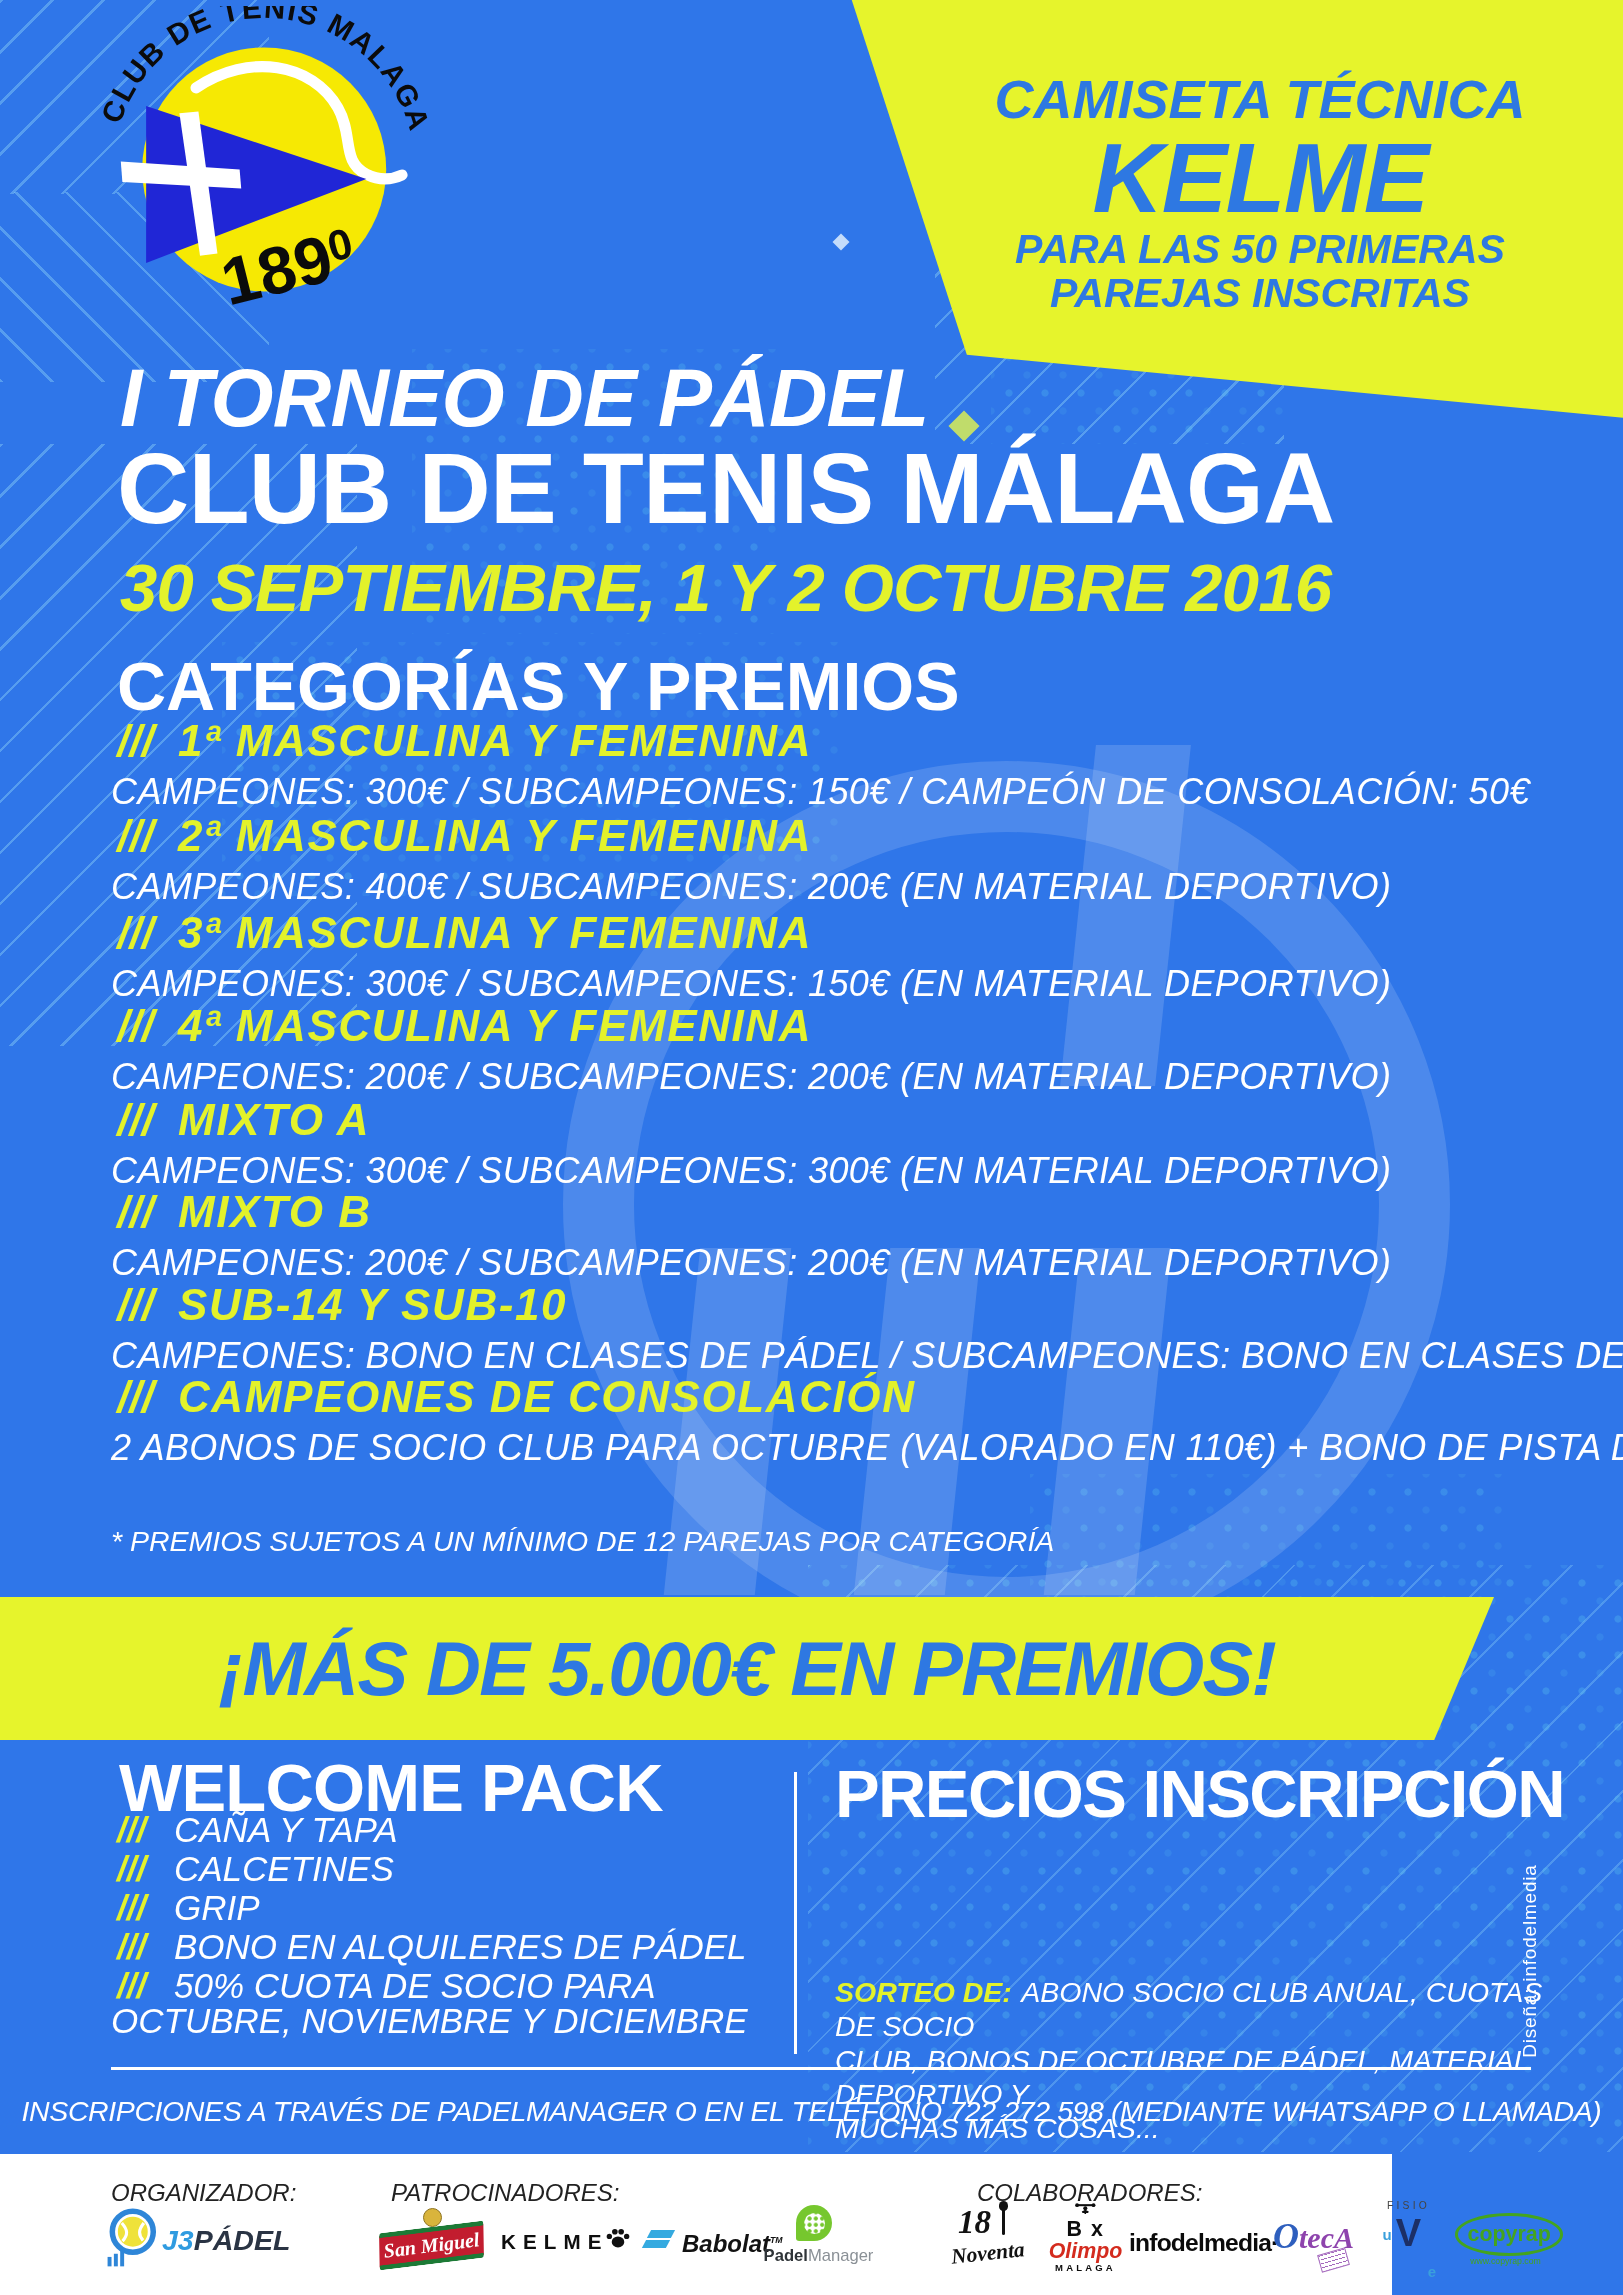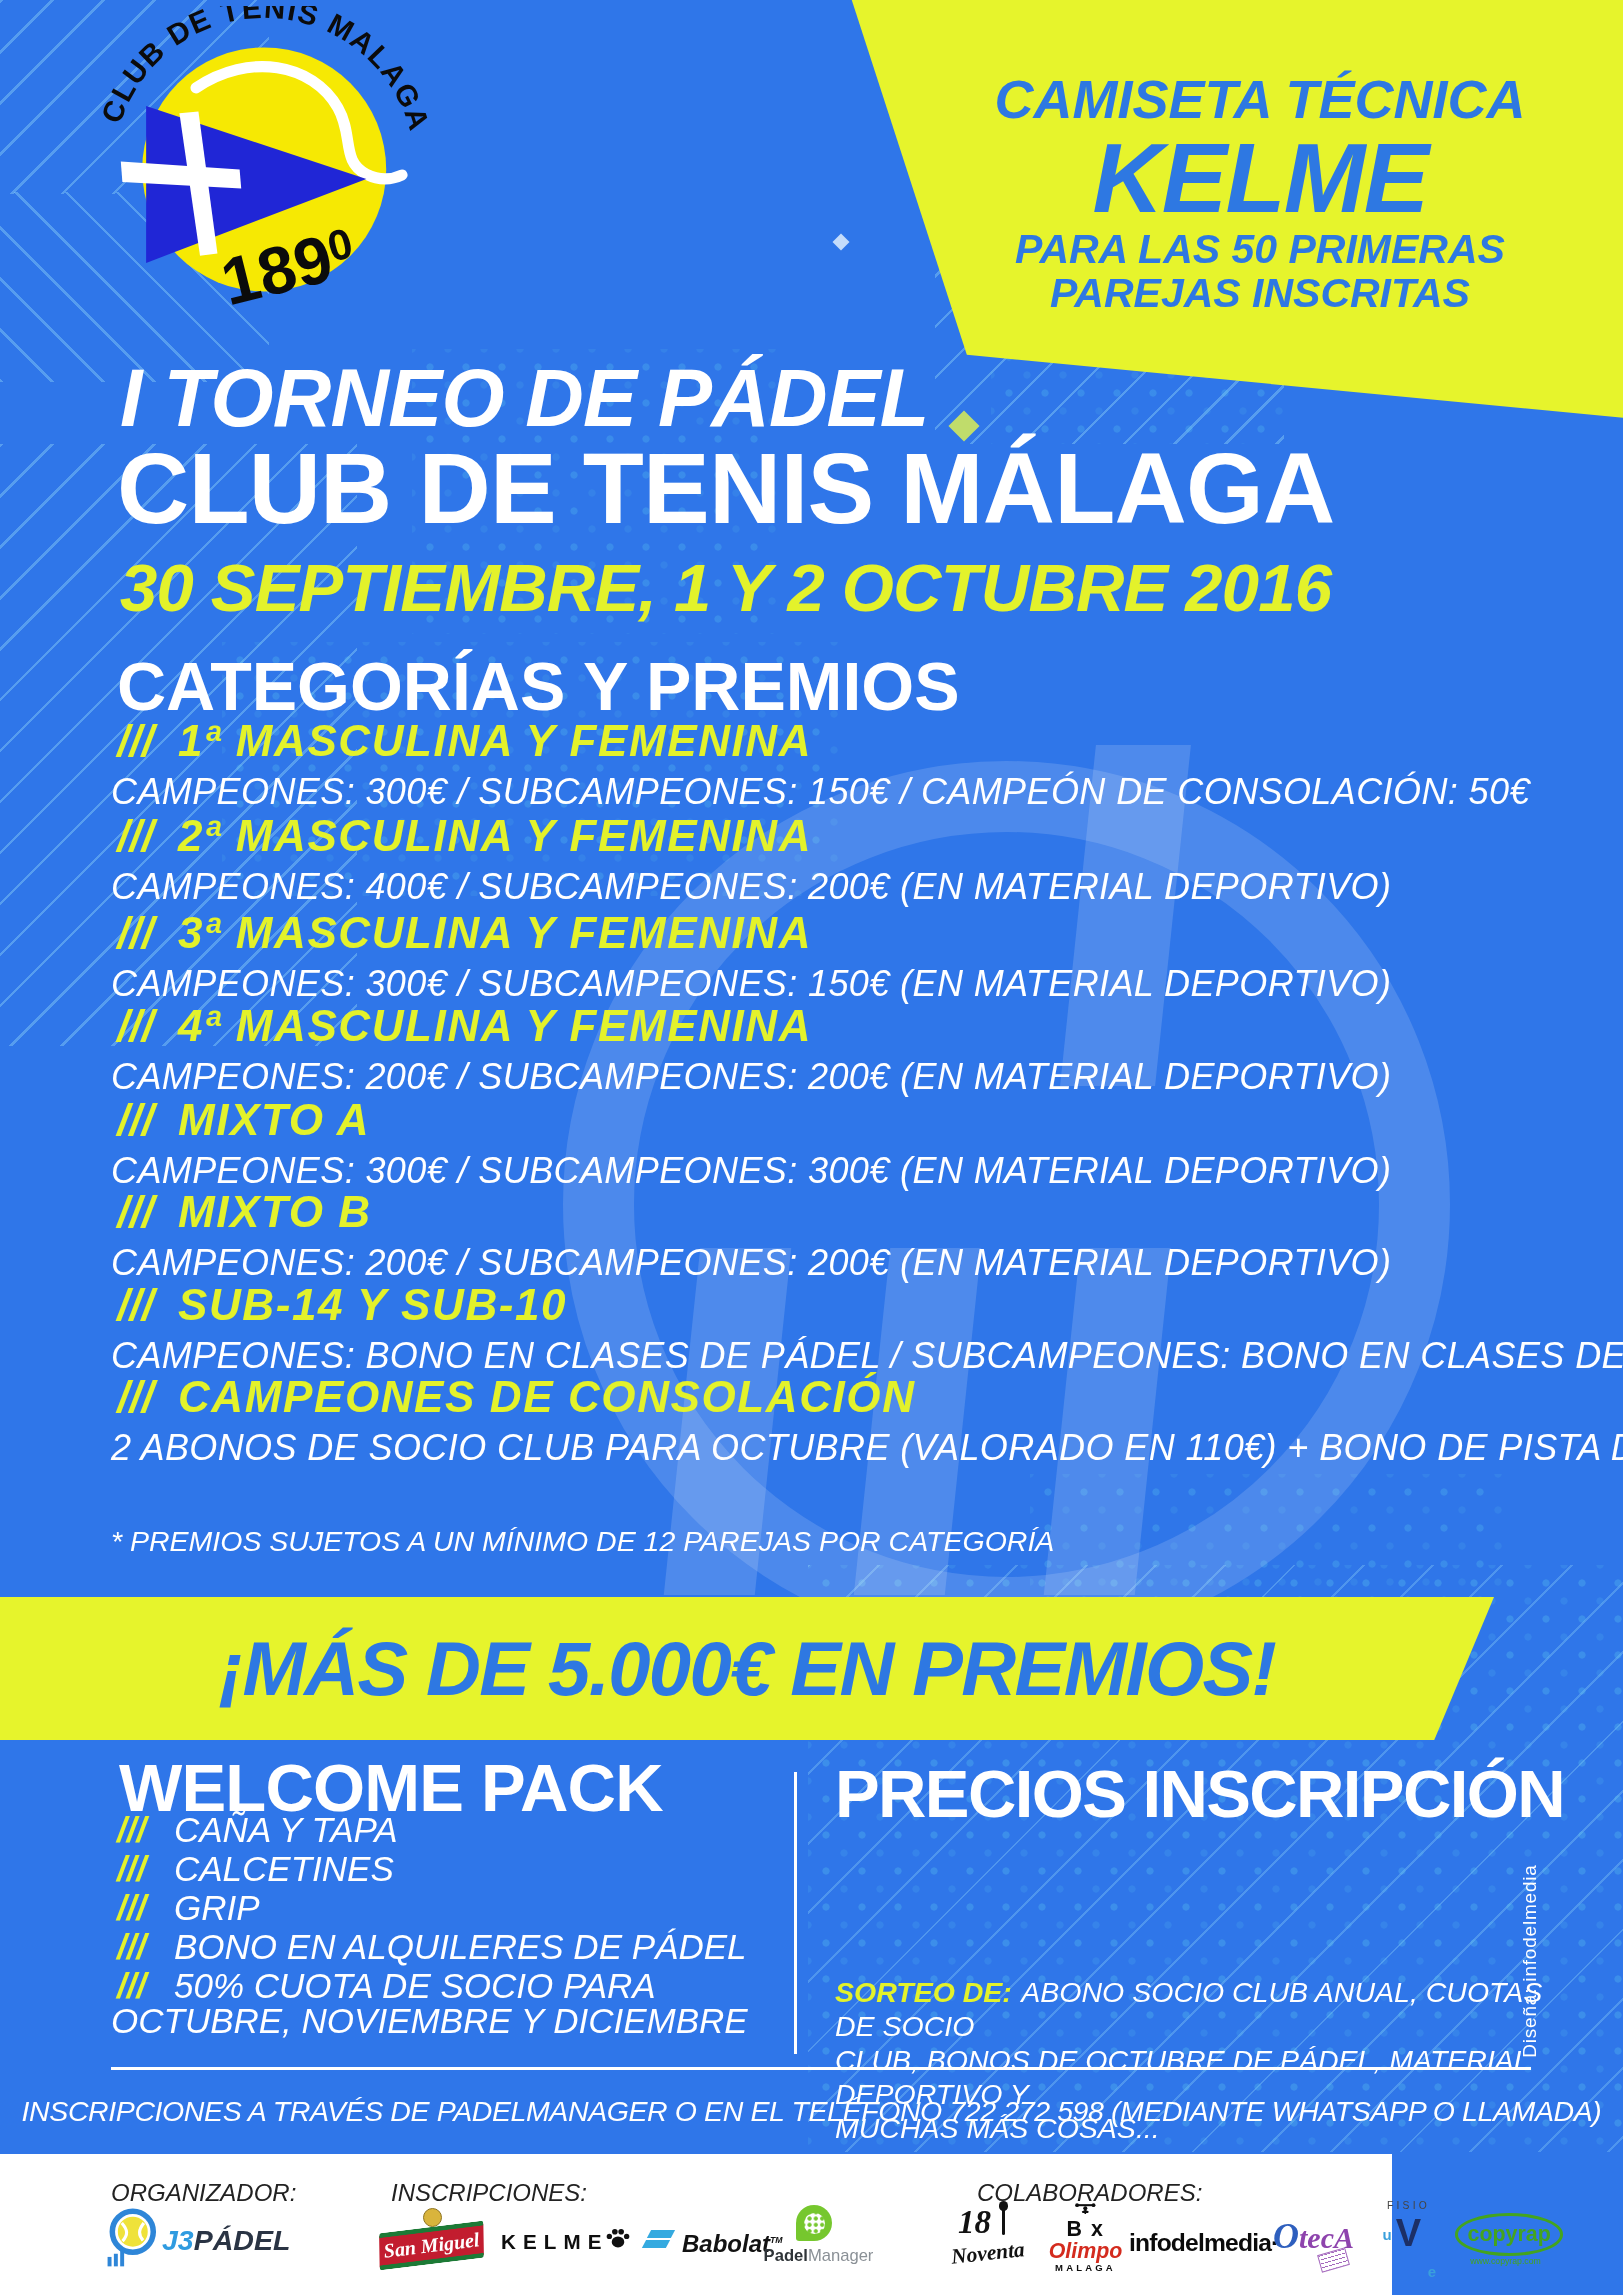--- a/index.html
+++ b/index.html
@@ -238,21 +238,21 @@
     <div>CLUB, BONOS DE OCTUBRE DE PÁDEL, MATERIAL DEPORTIVO Y</div>
     <div>MUCHAS MÁS COSAS...</div>
   </div>
 
   <div class="credit">Diseña: infodelmedia</div>
   <div class="sep"></div>
   <div class="contact">INSCRIPCIONES A TRAVÉS DE PADELMANAGER O EN EL TELÉFONO 722 272 598 (MEDIANTE WHATSAPP O LLAMADA)</div>
 
   <div class="footer">
     <div class="flabel" style="left:111px;top:25px;">ORGANIZADOR:</div>
-    <div class="flabel" style="left:391px;top:25px;">INSCRIPCIONES:</div>
+    <div class="flabel" style="left:391px;top:25px;">PATROCINADORES:</div>
     <div class="flabel" style="left:977px;top:25px;">COLABORADORES:</div>
 
     <svg style="position:absolute;left:106px;top:54px;" width="52" height="60" viewBox="0 0 66 76">
       <circle cx="34" cy="30" r="26" fill="none" stroke="#2E86D8" stroke-width="7"></circle>
       <circle cx="34" cy="30" r="19" fill="#EFE23A"></circle>
       <path d="M20,19 C28,28 28,34 21,42" fill="none" stroke="#fff" stroke-width="4"></path>
       <path d="M48,19 C41,28 41,34 47,41" fill="none" stroke="#fff" stroke-width="4"></path>
       <rect x="2" y="62" width="5" height="12" fill="#2E86D8"></rect>
       <rect x="10" y="58" width="5" height="16" fill="#2E86D8"></rect>
       <rect x="18" y="54" width="5" height="20" fill="#2E86D8"></rect>

